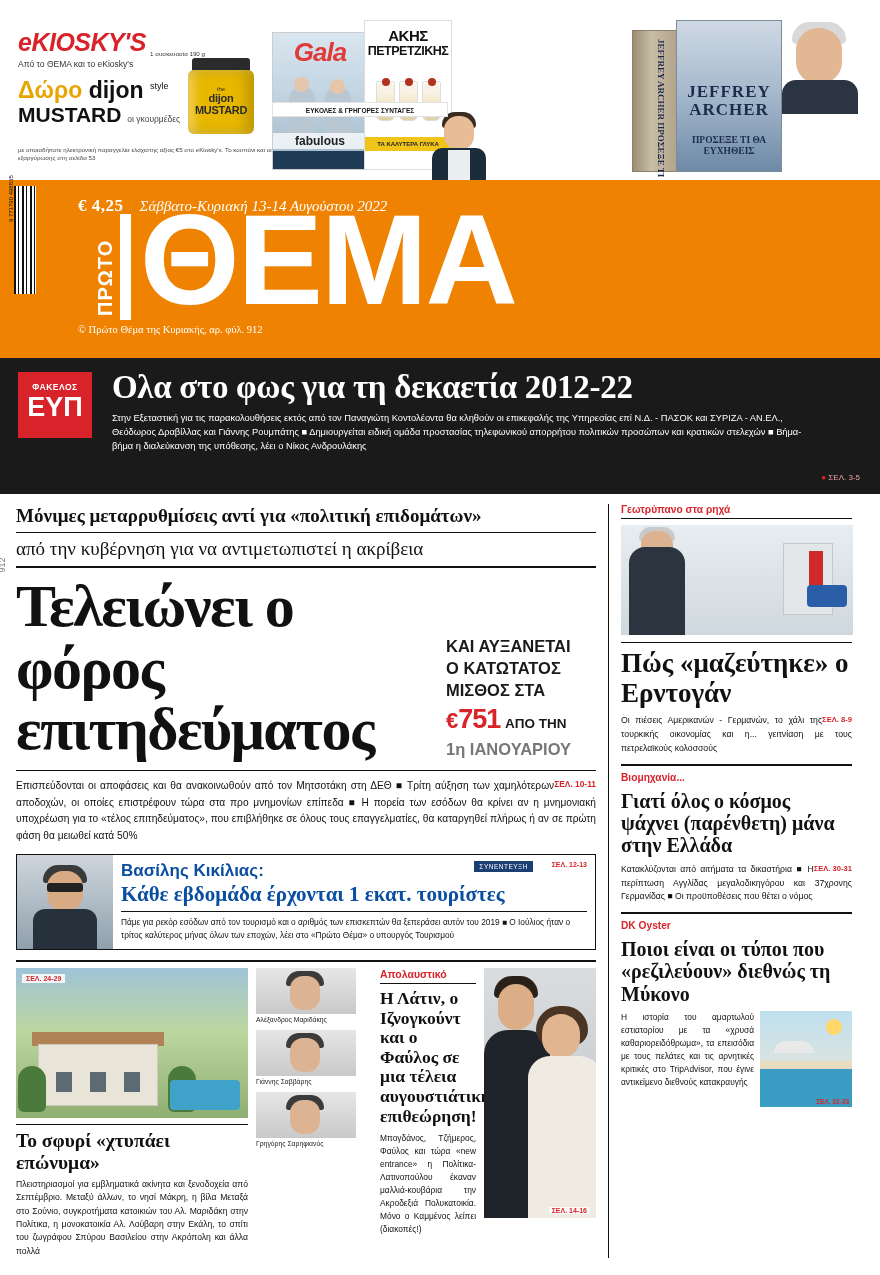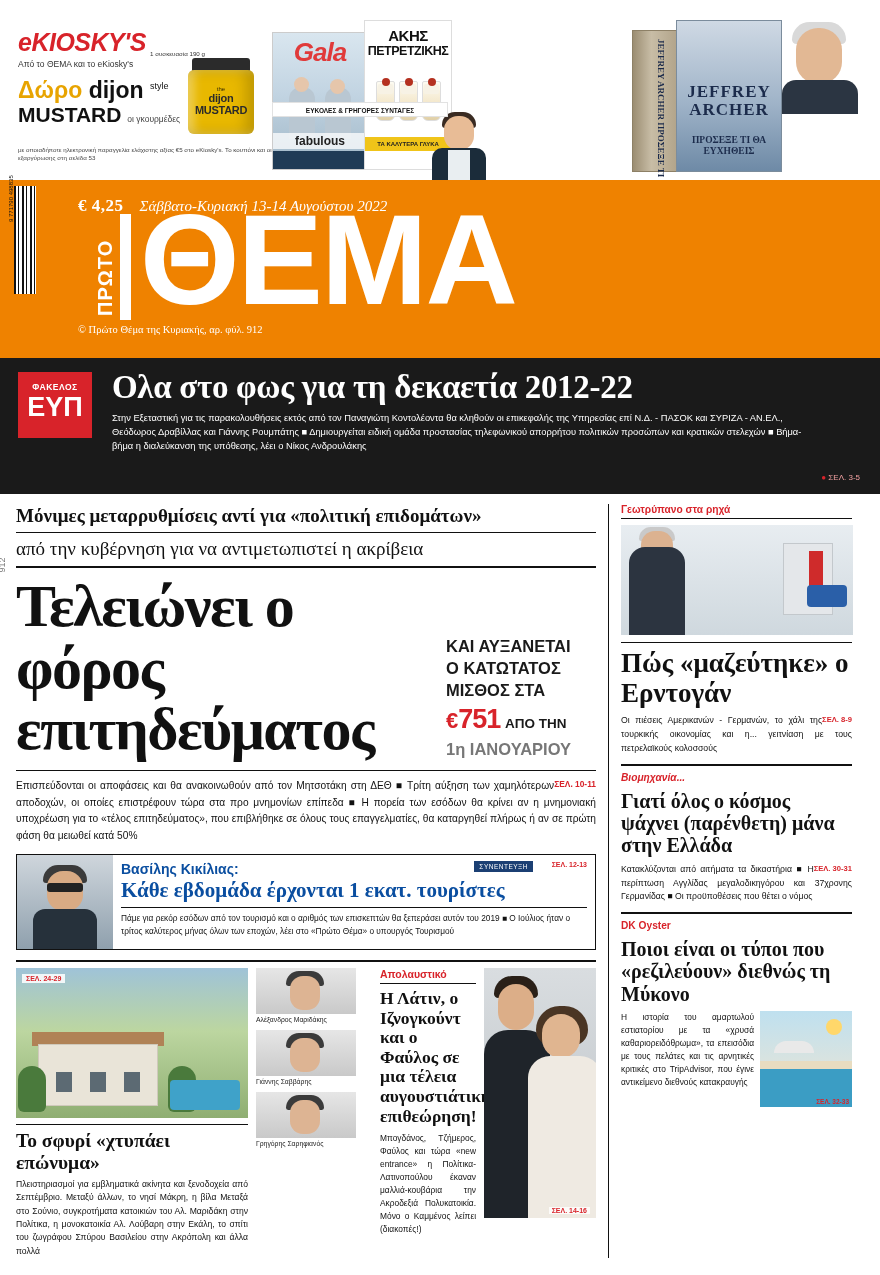--- a/index.html
+++ b/index.html
@@ -370,21 +370,21 @@
   }
   .iv-photo {
     width: 96px; background: linear-gradient(180deg,#cfd6dc 0%, #8fa0ad 100%); position: relative; flex: none;
   }
   .iv-head { position:absolute; left:30px; top:16px; width:36px; height:40px; border-radius:16px; background:#d9ab84;}
   .iv-hair { position:absolute; left:26px; top:10px; width:44px; height:18px; border-radius:20px 20px 4px 4px; background:#3a3a3a;}
   .iv-glass{ position:absolute; left:30px; top:28px; width:36px; height:9px; background:#222; border-radius:3px;}
   .iv-body { position:absolute; left:16px; top:54px; width:64px; height:42px; background:#26313b; border-radius:12px 12px 0 0;}
   .iv-right { flex: 1; padding: 6px 8px; position: relative; }
   .iv-name {
-    font-family: "Liberation Sans", sans-serif; font-weight: bold; font-size: 14px; color: #0a4ea0;
+    font-family: "Liberation Sans", sans-serif; font-weight: bold; font-size: 17px; color: #0a4ea0;
   }
   .iv-title {
     font-family: "Liberation Serif", serif; font-weight: bold; font-size: 21px; color: #0a4ea0;
     line-height: 1.1; margin-top: 2px;
   }
   .iv-body-text {
     margin-top: 5px; font-family: "Liberation Sans", sans-serif; font-size: 8.3px; line-height: 1.5;
     border-top: 1px solid #111; padding-top: 4px;
   }
   .iv-tag {
@@ -733,21 +733,21 @@
         <div class="rigblue"></div>
       </div>
       <div class="rc-head">Πώς «μαζεύτηκε» ο Ερντογάν</div>
       <div class="rc-body">
         <span class="rc-ref">ΣΕΛ. 8-9</span>
         <span>Οι πιέσεις Αμερικανών - Γερμανών, το χάλι της τουρκικής οικονομίας και η... γειτνίαση με τους πετρελαϊκούς κολοσσούς</span>
       </div>
     </div>
 
     <div class="rc-sep">
-      <div class="rc-kick" style="border-bottom:none;font-style:italic;">Βιομηχανία...</div>
+      <div class="rc-kick" style="border-bottom:none;">Βιομηχανία...</div>
       <div class="rc-head2">Γιατί όλος ο κόσμος ψάχνει (παρένθετη) μάνα στην Ελλάδα</div>
       <div class="rc-body">
         <span class="rc-ref">ΣΕΛ. 30-31</span>
         <span>Κατακλύζονται από αιτήματα τα δικαστήρια ■ Η περίπτωση Αγγλίδας μεγαλοδικηγόρου και 37χρονης Γερμανίδας ■ Οι προϋποθέσεις που θέτει ο νόμος</span>
       </div>
     </div>
 
     <div class="rc-sep">
       <div class="rc-kick" style="border-bottom:none;">DK Oyster</div>
       <div class="rc-head2">Ποιοι είναι οι τύποι που «ρεζιλεύουν» διεθνώς τη Μύκονο</div>

